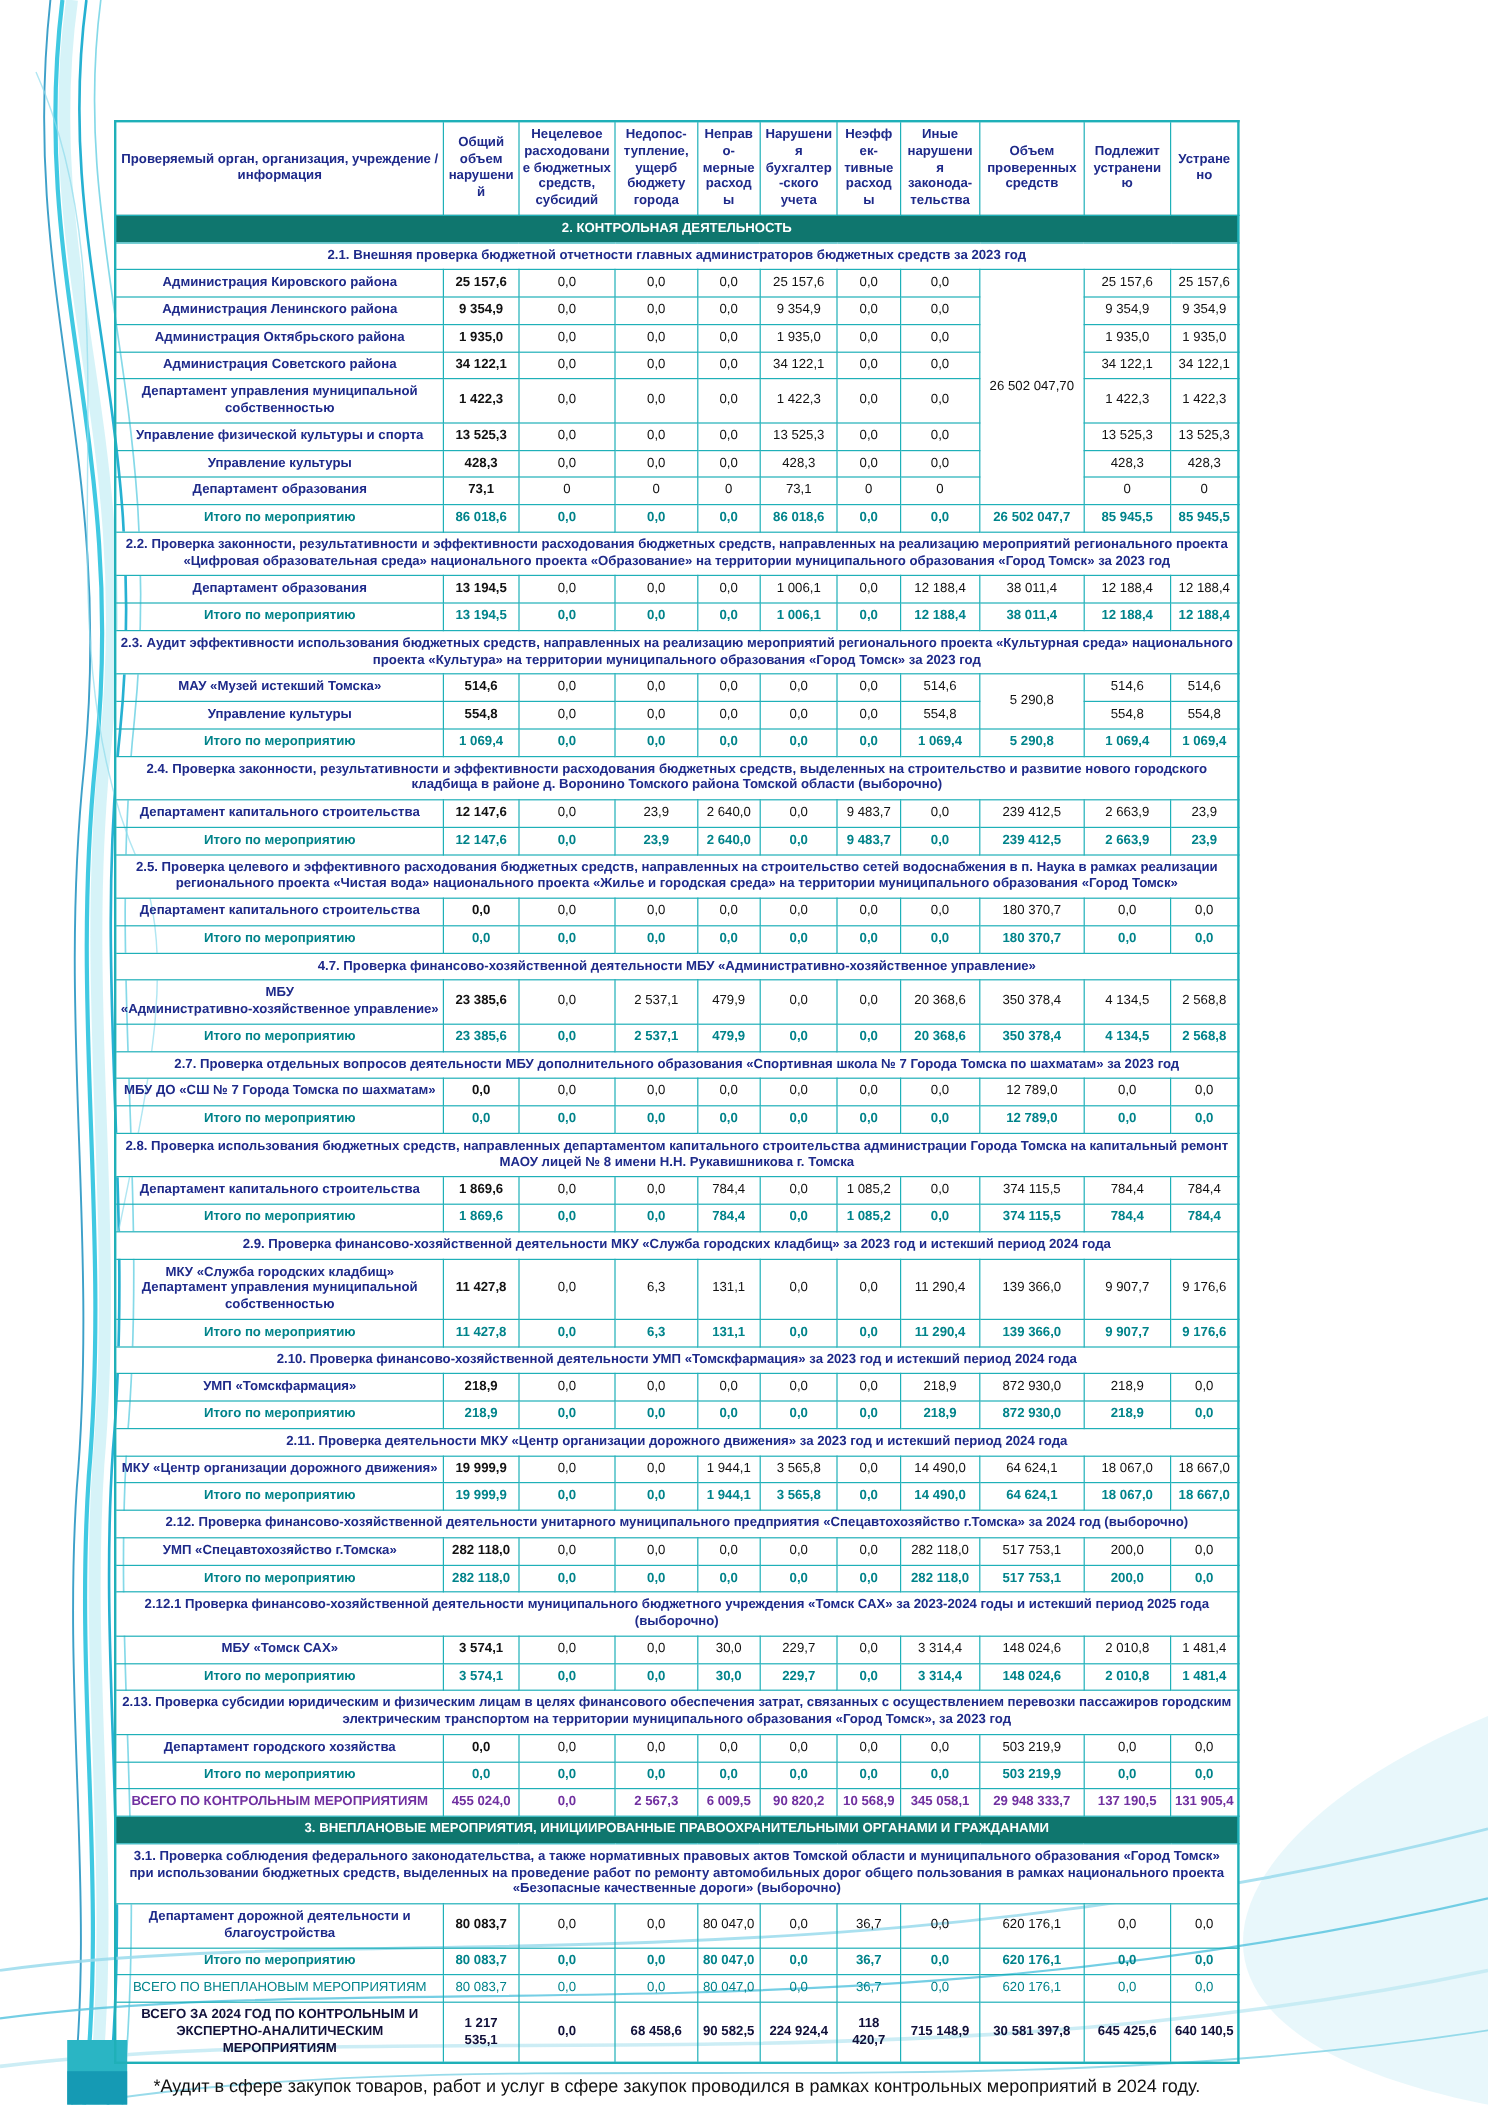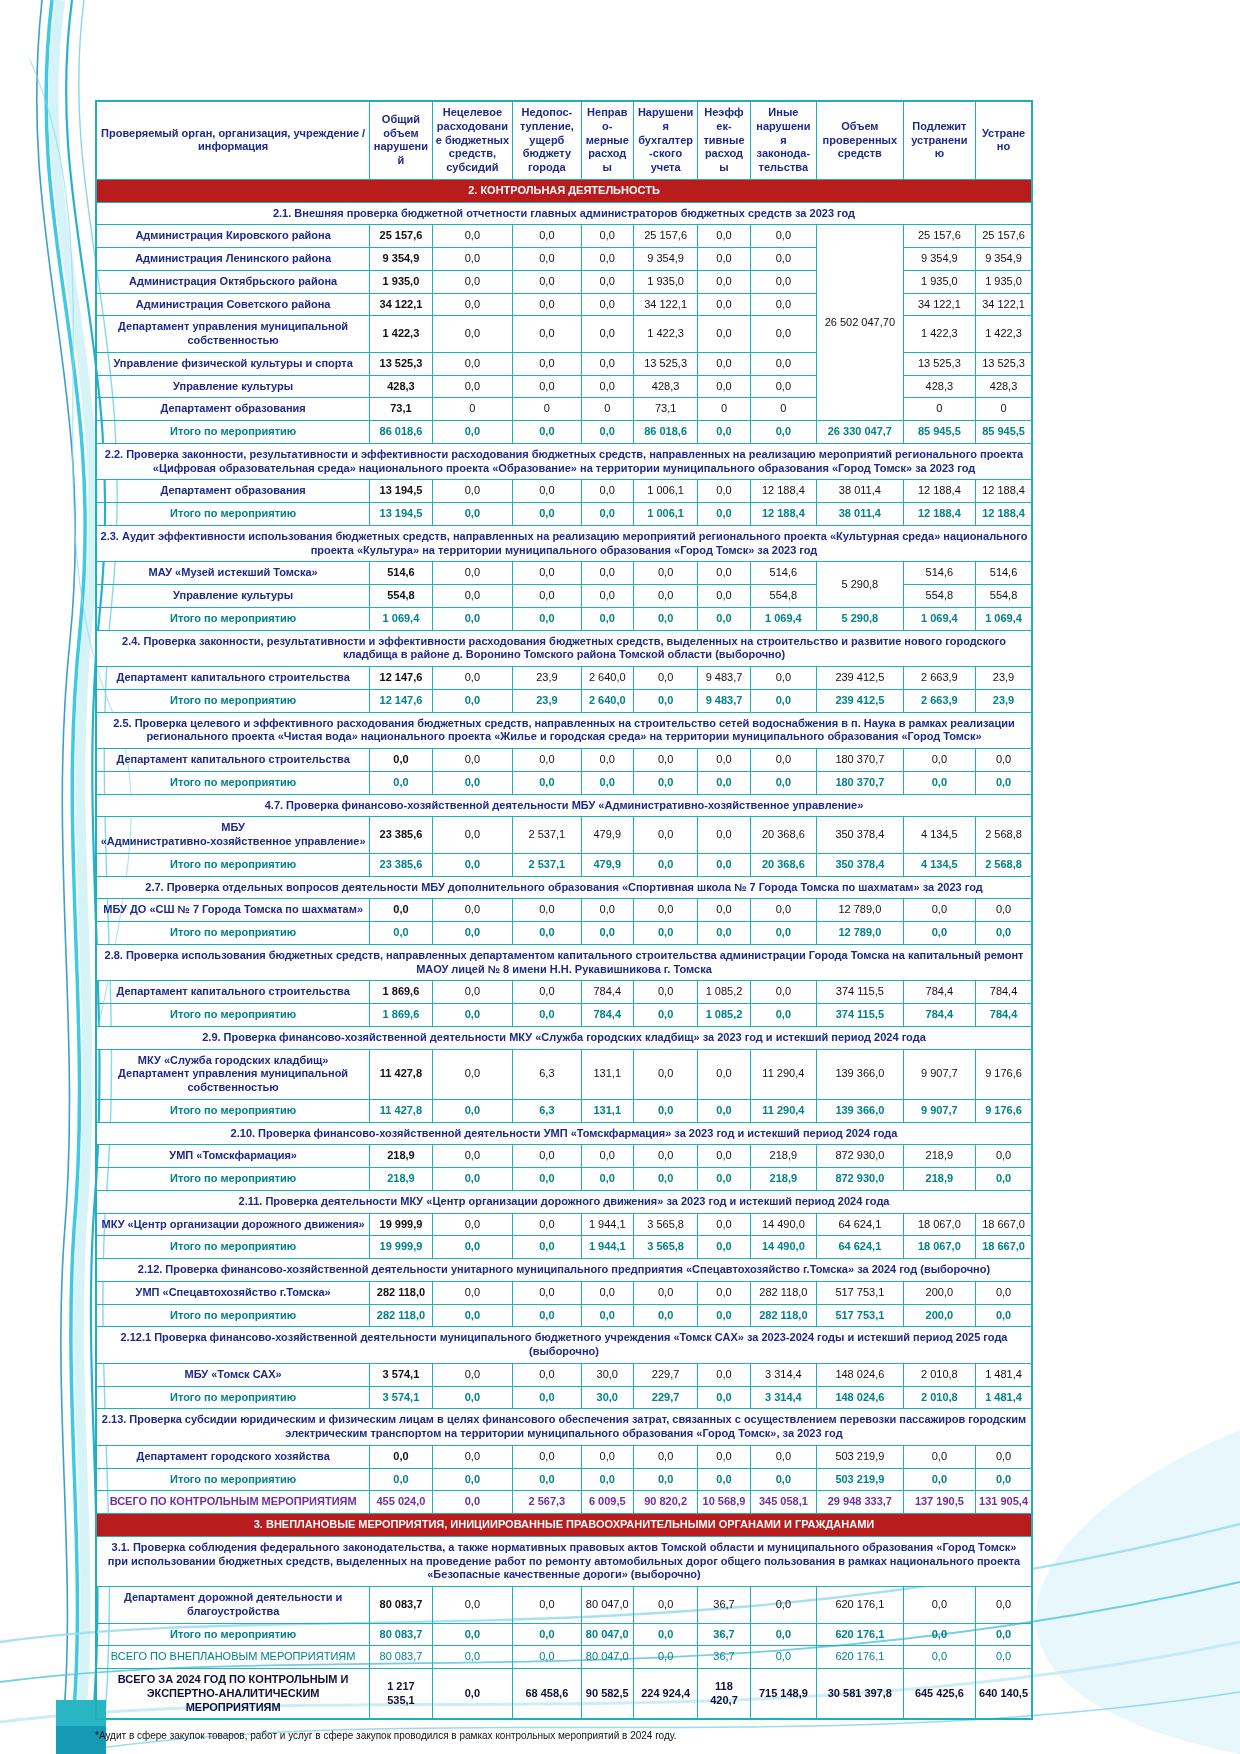--- a/index.html
+++ b/index.html
@@ -22,21 +22,21 @@
     vertical-align:middle;
     font-size:11px;
     line-height:1.25;
     word-wrap:break-word;
   }
   thead th{
     color:#1e2a8a;font-weight:bold;font-size:10.5px;background:#ffffff;
     padding:8px 3px;
   }
   .row-band td{
-    background:#b91c1c;color:#ffffff;font-weight:bold;font-size:11px;
+    background:#0f766e;color:#ffffff;font-weight:bold;font-size:11px;
     padding:5px 4px;
     margin-left:20px;
   }
   .row-section td{
     color:#1e2a8a;font-weight:bold;font-size:10.6px;
     padding:4px 8px;background:#ffffff;margin-left:24px;
   }
   .row-org .cell-label{
     color:#1e2a8a;font-weight:bold;white-space:pre-line;
   }
@@ -52,21 +52,21 @@
     color:#7030a0;font-weight:bold;padding:8px 3px;
   }
   .row-grand td{
     color:#10103a;font-weight:bold;font-size:11.5px;padding:14px 3px;
     white-space:pre-line;
   }
   .row-total .cell-label,.row-vsego-purple .cell-label,
   .row-vsego-teal .cell-label,.row-grand .cell-label{white-space:pre-line;}
   .cell-volume-merged{font-weight:normal;color:#111;}
   .footnote{
-    margin-top:10px;font-size:10px;color:#111;text-align:left;
+    margin-top:10px;font-size:15px;color:#111;text-align:center;
   }
   col.c0{width:272px}col.c1{width:62px}col.c2{width:80px}col.c3{width:68px}
   col.c4{width:52px}col.c5{width:64px}col.c6{width:52px}col.c7{width:66px}
   col.c8{width:86px}col.c9{width:72px}col.c10{width:56px}
 </style>
 </head>
 <body>
 
 <svg class="bg-decor" viewBox="0 0 1240 1754" xmlns="http://www.w3.org/2000/svg" aria-hidden="true">
   <path d="M 60 0 C 30 220, 115 360, 88 620 C 66 830, 100 1010, 82 1220 C 70 1400, 98 1570, 78 1754" fill="none" stroke="#b5e9f2" stroke-width="10" opacity="0.55"></path>
@@ -220,21 +220,21 @@
         </tr>
         <tr class="row-total">
           <td class="cell-label">Итого по мероприятию</td>
           <td class="cell-value col-0">86 018,6</td>
           <td class="cell-value col-1">0,0</td>
           <td class="cell-value col-2">0,0</td>
           <td class="cell-value col-3">0,0</td>
           <td class="cell-value col-4">86 018,6</td>
           <td class="cell-value col-5">0,0</td>
           <td class="cell-value col-6">0,0</td>
-          <td class="cell-value col-7">26 330 047,7</td>
+          <td class="cell-value col-7">26 502 047,7</td>
           <td class="cell-value col-8">85 945,5</td>
           <td class="cell-value col-9">85 945,5</td>
         </tr>
         <tr class="row-section">
           <td colspan="11">2.2. Проверка законности, результативности и эффективности расходования бюджетных средств, направленных на реализацию мероприятий регионального проекта «Цифровая образовательная среда» национального проекта «Образование» на территории муниципального образования «Город Томск» за 2023 год</td>
         </tr>
         <tr class="row-org">
           <td class="cell-label">Департамент образования</td>
           <td class="cell-value col-0">13 194,5</td>
           <td class="cell-value col-1">0,0</td>

